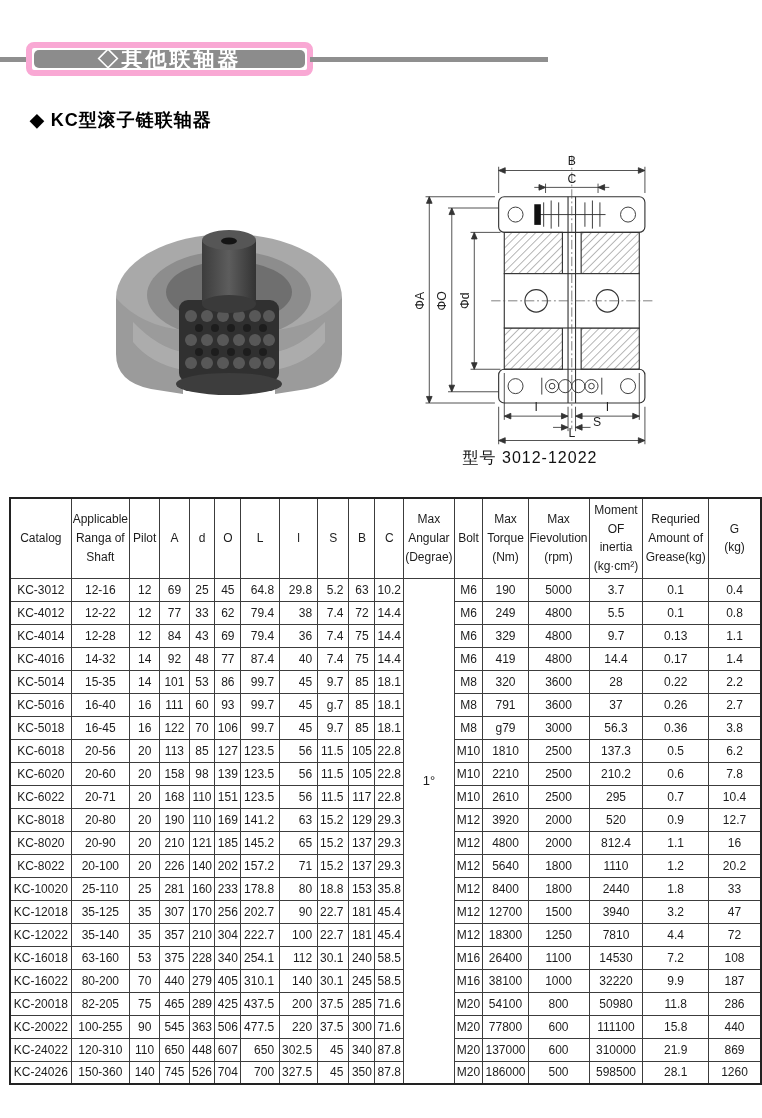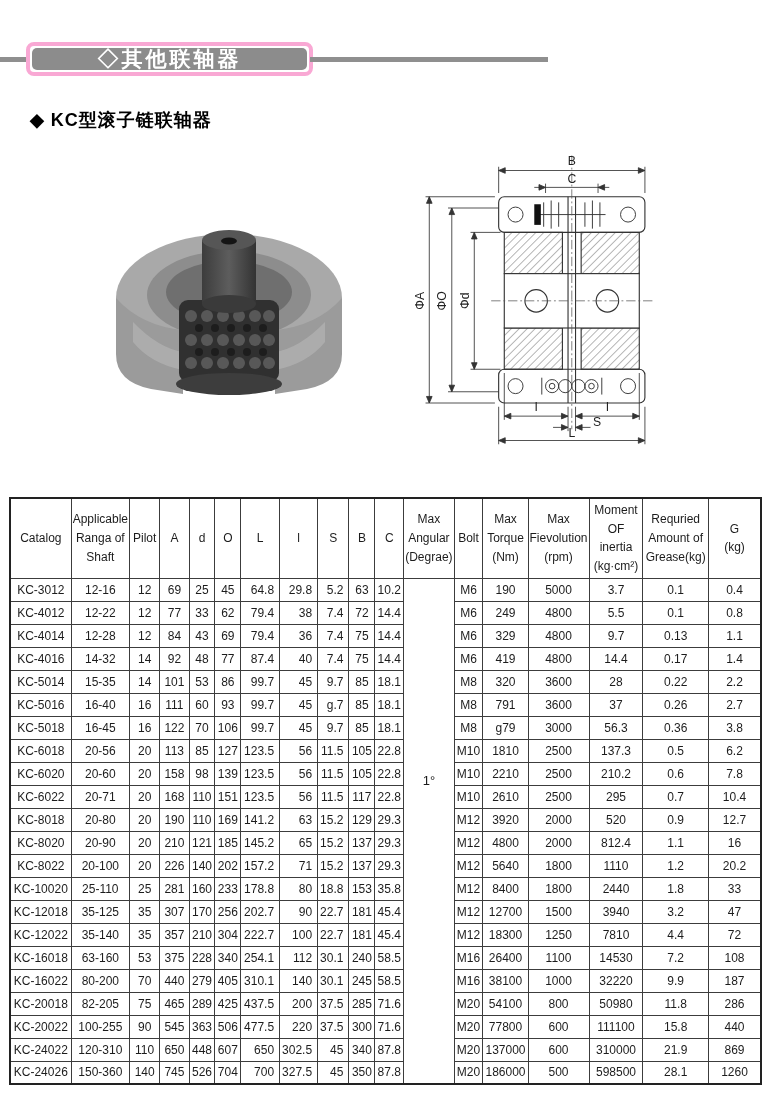--- a/index.html
+++ b/index.html
@@ -5,21 +5,21 @@
   * { margin:0; padding:0; box-sizing:border-box; }
   html,body { background:#fff; }
   body { font-family:"Liberation Sans", sans-serif; color:#1a1a1a; }
   .page { position:relative; width:762px; height:1118px; background:#fff; overflow:hidden; }
 
   
   .rule { position:absolute; height:5px; background:#8f8f8f; }
   .rule-left  { left:0;   top:57px; width:28px; }
   .rule-right { left:310px; top:57px; width:238px; }
   .badge { position:absolute; left:26px; top:42px; width:287px; height:34px;
-           border:4px solid #f9a8d4; border-radius:8px; background:#fff; padding:2px; }
+           border:6px solid #f9a8d4; border-radius:8px; background:#fff; padding:2px; }
   .badge-inner { width:100%; height:100%; background:#8c8c8c; border-radius:5px;
                  display:flex; align-items:center; justify-content:center;
                  color:#fff; font-size:21px; font-weight:bold; letter-spacing:3px; }
   .company { position:absolute; right:6px; top:48px; font-size:18px; font-weight:bold;
              color:#111; letter-spacing:1px; }
 
   
   .section-title { position:absolute; left:30px; top:108px; font-size:18px;
                    font-weight:bold; color:#000; letter-spacing:1px; }
   .table-title { position:absolute; left:18px; top:458px; font-size:16px;
@@ -220,20 +220,21 @@
       <text x="178" y="37" text-anchor="middle">C</text>
       <text x="20" y="163" text-anchor="middle" transform="rotate(-90 20 163)">ΦA</text>
       <text x="44" y="163" text-anchor="middle" transform="rotate(-90 44 163)">ΦO</text>
       <text x="68" y="163" text-anchor="middle" transform="rotate(-90 68 163)">Φd</text>
       <text x="140" y="281" text-anchor="middle">I</text>
       <text x="216" y="281" text-anchor="middle">I</text>
       <text x="205" y="296" text-anchor="middle">S</text>
       <text x="178" y="308" text-anchor="middle">L</text>
     </svg>
   </div>
+  <div class="drawing-caption">型号 3012-12022</div>
 
 
 
   <table class="spec-table">
     <colgroup>
       <col style="width:64px">
         <col style="width:58px">
         <col style="width:31px">
       <col style="width:30px">
         <col style="width:26px">

